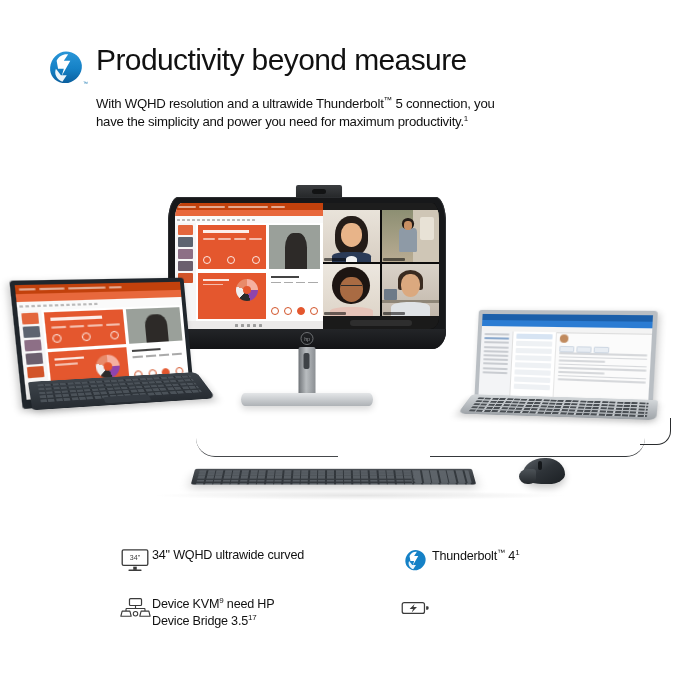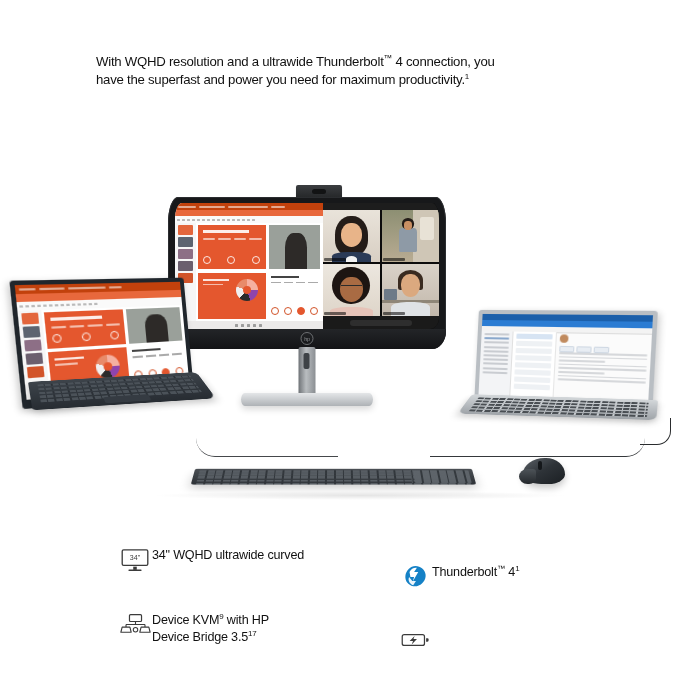--- a/index.html
+++ b/index.html
@@ -289,35 +289,54 @@
   
   .ground{
     position:absolute;left:150px;top:316px;width:420px;height:9px;
     background:radial-gradient(ellipse at center, rgba(0,0,0,.10), rgba(0,0,0,0) 70%);
   }
 
   
   .features{position:absolute;left:118px;top:545px;width:540px;}
   .frow{display:flex;margin-bottom:18px;}
   .fcell{display:flex;align-items:flex-start;width:280px;}
-  .fcell.right{width:250px;margin-top:16px;}
+  .fcell.right{width:250px;}
   .ficon{width:34px;flex:0 0 34px;height:30px;display:flex;align-items:center;justify-content:center;}
   .flabel{font-size:12.6px;line-height:1.22;letter-spacing:-0.2px;color:#111;padding-top:3px;}
   .flabel sup{font-size:8px;vertical-align:super;}
   .flabel .tmsup{font-size:8px;vertical-align:super;}
 </style>
 </head>
 <body>
 
 <div class="page">
 
   <div class="header">
+    <div class="head-row">
+      <div class="tb-logo">
+        <svg viewBox="0 0 100 100" width="36" height="36" aria-hidden="true">
+          <defs>
+            <linearGradient id="tbg" x1="0" y1="0" x2="0" y2="1">
+              <stan></stan>
+              <stop offset="0%" stop-color="#2a96d8"></stop>
+              <stop offset="55%" stop-color="#1581c6"></stop>
+              <stop offset="100%" stop-color="#0b5f9e"></stop>
+            </linearGradient>
+          </defs>
+          <path d="M50 4 C72 4 92 20 94 42 C96 66 78 86 56 92 L40 92 C18 88 4 70 6 48 C8 24 28 4 50 4 Z" fill="url(#tbg)"></path>
+          <path d="M24 30 C30 16 44 10 56 12 L44 30 L62 30 L38 72 L44 52 L28 52 Z" fill="#ffffff"></path>
+          <path d="M22 52 C16 66 24 82 40 88 L52 70 L36 70 Z" fill="#ffffff" opacity="0.92"></path>
+        </svg>
+        <span class="tm">™</span>
+      </div>
+      <div class="headline">Productivity beyond measure</div>
+    </div>
     <div class="subcopy">
-      <span>With WQHD resolution and a ultrawide Thunderbolt</span><span class="tmsup">™</span><span> 4 connection, you</span><br>
-      <span>have the superfast and power you need for maximum productivity.</span><sup>1</sup>
+      <span>With WQHD resolution and a ultrawide Thunderbolt</span><span class="tmsup">™</span><span> 5 connection, you</span><br>
+      <span>have the simplicity and power you need for maximum productivity.</span><sup>1</sup>
     </div>
   </div>
 
   <div class="stage">
 
     <div class="ground"></div>
 
     <div class="cable-r"></div>
     <div class="cable-desk"></div>
     <div class="cable-left"></div>
@@ -672,21 +691,21 @@
         <div class="ficon">
           <svg viewBox="0 0 36 26" width="31" height="23" aria-hidden="true">
             <rect x="11" y="1.5" width="14" height="8" rx="1.2" fill="none" stroke="#3b3b3b" stroke-width="1.4"></rect>
             <path d="M18 9.5 V13 M7 13 H29 M7 13 V16 M29 13 V16" fill="none" stroke="#3b3b3b" stroke-width="1.3"></path>
             <path d="M2.5 16 H11.5 L13 22 H1 Z" fill="none" stroke="#3b3b3b" stroke-width="1.3" stroke-linejoin="round"></path>
             <path d="M24.5 16 H33.5 L35 22 H23 Z" fill="none" stroke="#3b3b3b" stroke-width="1.3" stroke-linejoin="round"></path>
             <circle cx="18" cy="19" r="2.6" fill="none" stroke="#3b3b3b" stroke-width="1.2"></circle>
           </svg>
         </div>
         <div class="flabel">
-          <span>Device KVM</span><sup>9</sup><span> with HP</span><br>
+          <span>Device KVM</span><sup>9</sup><span> need HP</span><br>
           <span>Device Bridge 3.5</span><sup>17</sup>
         </div>
       </div>
 
       <div class="fcell right">
         <div class="ficon">
           <svg viewBox="0 0 34 20" width="28" height="18" aria-hidden="true">
             <rect x="1.5" y="3.5" width="27" height="13" rx="2.4" fill="none" stroke="#3b3b3b" stroke-width="1.5"></rect>
             <path d="M30.5 8 h1.6 a1.4 1.4 0 0 1 1.4 1.4 v1.2 a1.4 1.4 0 0 1 -1.4 1.4 h-1.6 z" fill="#3b3b3b"></path>
             <path d="M16.5 5 L10.5 11.2 H14.6 L13 15.4 L19.4 8.9 H15.2 Z" fill="#3b3b3b"></path>

